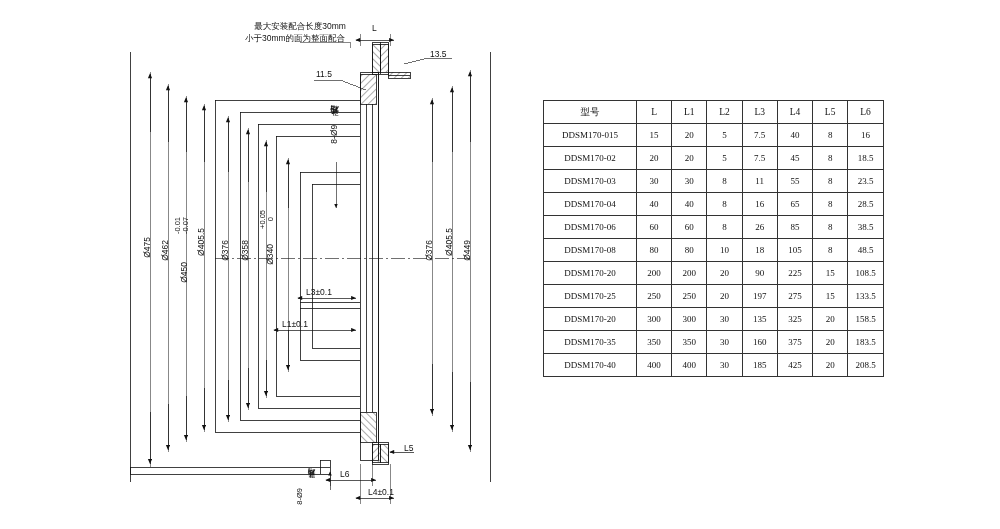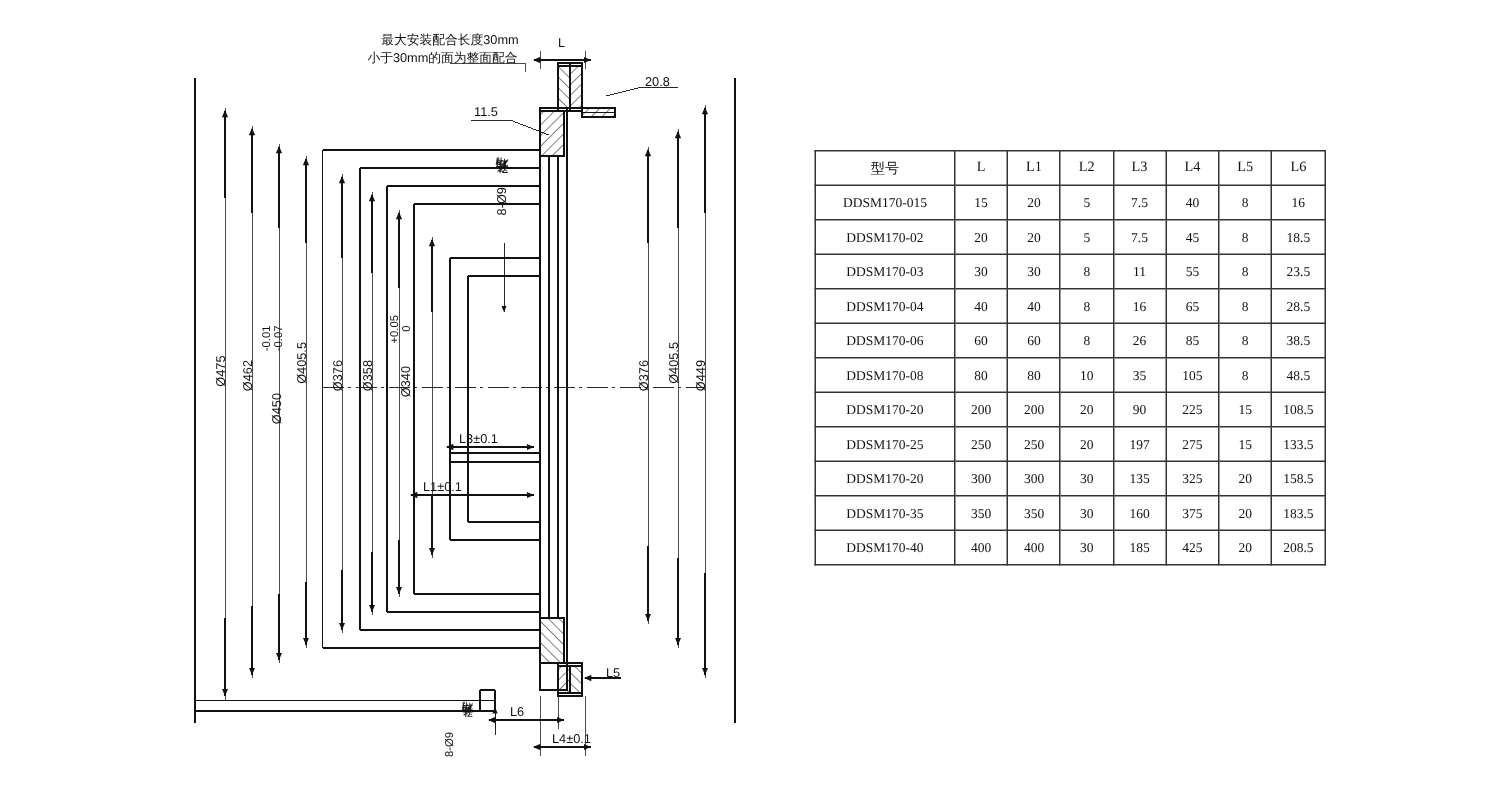--- a/index.html
+++ b/index.html
@@ -197,21 +197,21 @@
         <line x1="360" y1="452" x2="360" y2="492" stroke-width="0.5"></line>
         <line x1="390" y1="452" x2="390" y2="492" stroke-width="0.5"></line>
         <line x1="356" y1="486" x2="394" y2="486" stroke-width="0.7" marker-start="url(#arS)" marker-end="url(#ar)"></line>
       </g>
     </svg>
 
     <div class="lbl c" style="left:205px;top:10px;width:190px;">最大安装配合长度30mm</div>
     <div class="lbl c" style="left:200px;top:22px;width:190px;">小于30mm的面为整面配合</div>
 
     <div class="lbl" style="left:372px;top:12px;">L</div>
-    <div class="lbl" style="left:430px;top:38px;">20.8</div>
+    <div class="lbl" style="left:430px;top:38px;">13.5</div>
     <div class="lbl" style="left:316px;top:58px;">11.5</div>
 
     <div class="lbl v" style="left:330px;top:108px;">8-Ø9 通孔 均布</div>
     <div class="lbl v tiny" style="left:296px;top:476px;">8-Ø9</div>
     <div class="lbl v tiny" style="left:308px;top:470px;">通孔 均布</div>
 
     <div class="lbl v" style="left:143px;top:225px;">Ø475</div>
     <div class="lbl v" style="left:161px;top:228px;">Ø462</div>
     <div class="lbl v" style="left:180px;top:250px;">Ø450</div>
     <div class="lbl v tiny" style="left:174px;top:205px;">-0.01</div>
@@ -298,21 +298,21 @@
             <td>26</td>
             <td>85</td>
             <td>8</td>
             <td>38.5</td>
           </tr>
           <tr>
             <td>DDSM170-08</td>
             <td>80</td>
             <td>80</td>
             <td>10</td>
-            <td>35</td>
+            <td>18</td>
             <td>105</td>
             <td>8</td>
             <td>48.5</td>
           </tr>
           <tr>
             <td>DDSM170-20</td>
             <td>200</td>
             <td>200</td>
             <td>20</td>
             <td>90</td>

